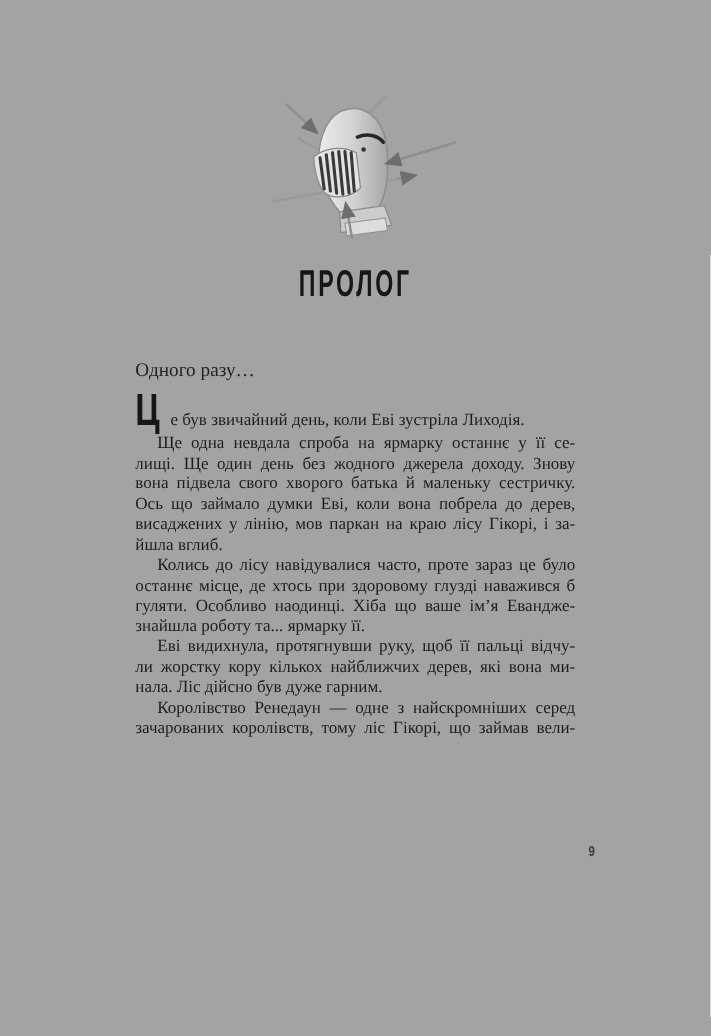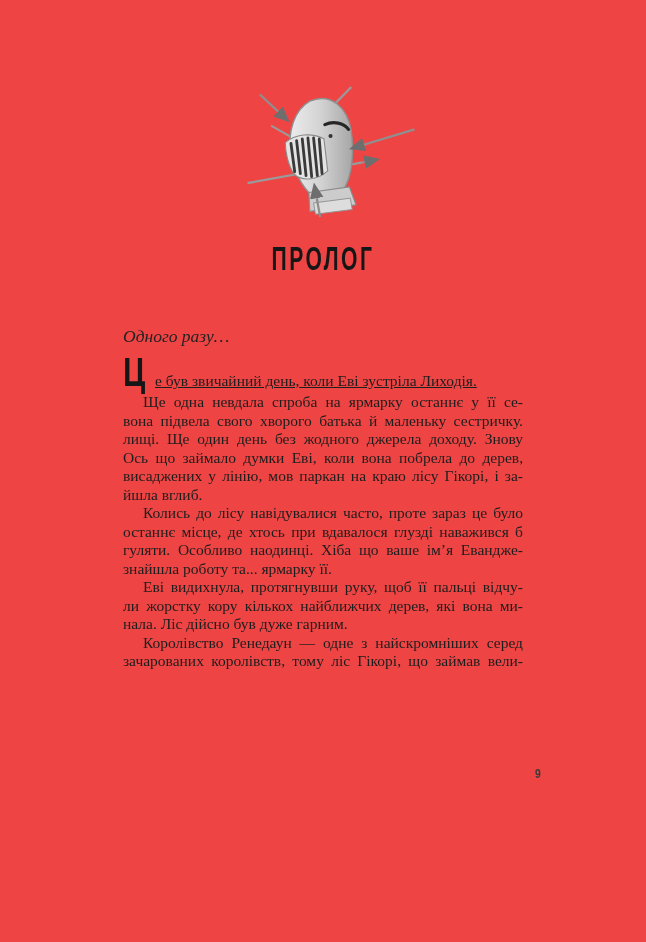--- a/index.html
+++ b/index.html
@@ -1,52 +1,52 @@
 <!DOCTYPE html>
 <html><head>
 <meta charset="utf-8">
 <style>
   * { margin:0; padding:0; box-sizing:border-box; }
   html,body { background:#ffffff; }
   .page {
     position:relative;
     width:646px; height:942px;
-    background:#ef4444;
+    background:#a3a3a3;
     font-family:"Liberation Serif", serif;
     color:#1d1d1d;
     overflow:hidden;
   }
   .illustration {
     position:absolute; top:86px; left:218px;
     width:210px; height:132px;
   }
   .heading {
     position:absolute; top:241px; left:0; width:646px;
     text-align:center;
     font-family:"Liberation Sans", sans-serif;
     font-weight:700; font-size:34px; line-height:34px;
     letter-spacing:4px; color:#161616;
     transform:scaleX(0.62);
   }
   .intro {
     position:absolute; top:326px; left:123px;
-    font-style:italic; font-size:17.5px; color:#222;
+    font-size:17.5px; color:#222;
   }
   .body-text {
     position:absolute; top:360px; left:123px; width:400px;
     font-size:15.5px; line-height:18.5px; color:#1d1d1d;
   }
   .para .line {
     text-align:justify;
     text-align-last:justify;
     white-space:nowrap;
   }
   .para .line.last { text-align-last:left; }
   .para .line.indent { text-indent:20px; }
-  .para.first .line { line-height:24px;text-decoration:underline; }
+  .para.first .line { line-height:24px; }
   .dropcap {
     display:inline-block;
     font-family:"Liberation Sans", sans-serif;
     font-weight:700; font-size:41px; line-height:24px;
     transform:scaleX(0.74); transform-origin:0 100%;
     margin-right:2px; color:#161616;
   }
   .pagenum {
     position:absolute; top:766px; left:526px; width:24px;
     text-align:center;
@@ -108,29 +108,29 @@
   <div class="heading">ПРОЛОГ</div>
 
   <div class="intro">Одного разу…</div>
 
   <div class="body-text">
       <div class="para first">
         <div class="line last"><span class="dropcap">Ц</span>е був звичайний день, коли Еві зустріла Лиходія.</div>
       </div>
       <div class="para">
         <div class="line indent">Ще одна невдала спроба на ярмарку останнє у її се-</div>
+        <div class="line">лищі. Ще один день без жодного джерела доходу. Знову</div>
         <div class="line">вона підвела свого хворого батька й маленьку сестричку.</div>
-        <div class="line">лищі. Ще один день без жодного джерела доходу. Знову</div>
         <div class="line">Ось що займало думки Еві, коли вона побрела до дерев,</div>
         <div class="line">висаджених у лінію, мов паркан на краю лісу Гікорі, і за-</div>
         <div class="line last">йшла вглиб.</div>
       </div>
       <div class="para">
         <div class="line indent">Колись до лісу навідувалися часто, проте зараз це було</div>
-        <div class="line">останнє місце, де хтось при вдавалося глузді наважився б</div>
+        <div class="line">останнє місце, де хтось при здоровому глузді наважився б</div>
         <div class="line">гуляти. Особливо наодинці. Хіба що ваше ім’я Евандже-</div>
         <div class="line last">знайшла роботу та... ярмарку її.</div>
       </div>
       <div class="para">
         <div class="line indent">Еві видихнула, протягнувши руку, щоб її пальці відчу-</div>
         <div class="line">ли жорстку кору кількох найближчих дерев, які вона ми-</div>
         <div class="line last">нала. Ліс дійсно був дуже гарним.</div>
       </div>
       <div class="para">
         <div class="line indent">Королівство Ренедаун — одне з найскромніших серед</div>

